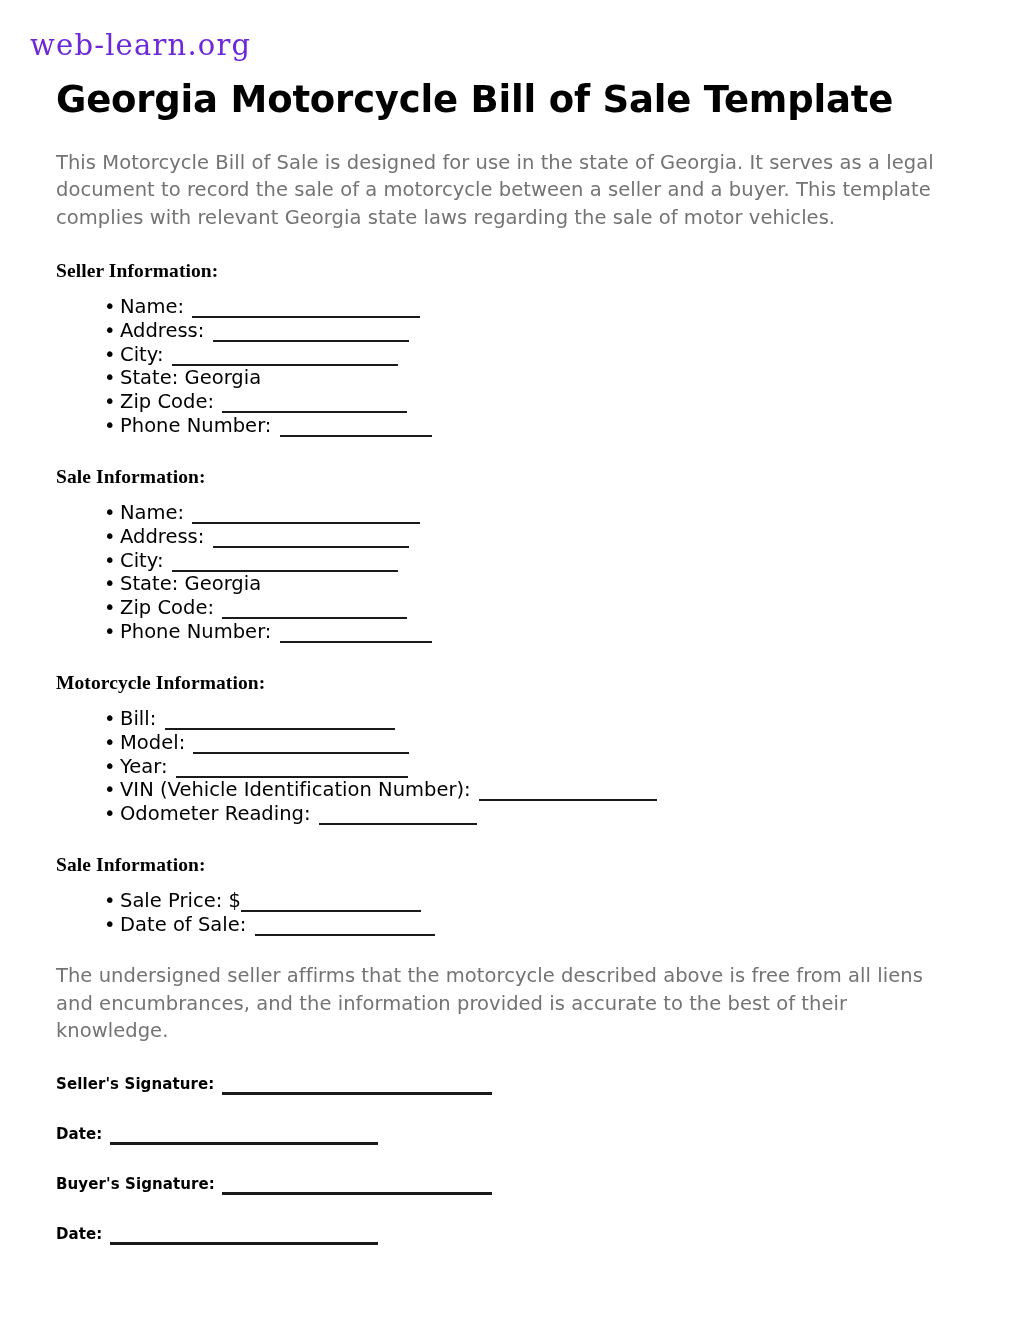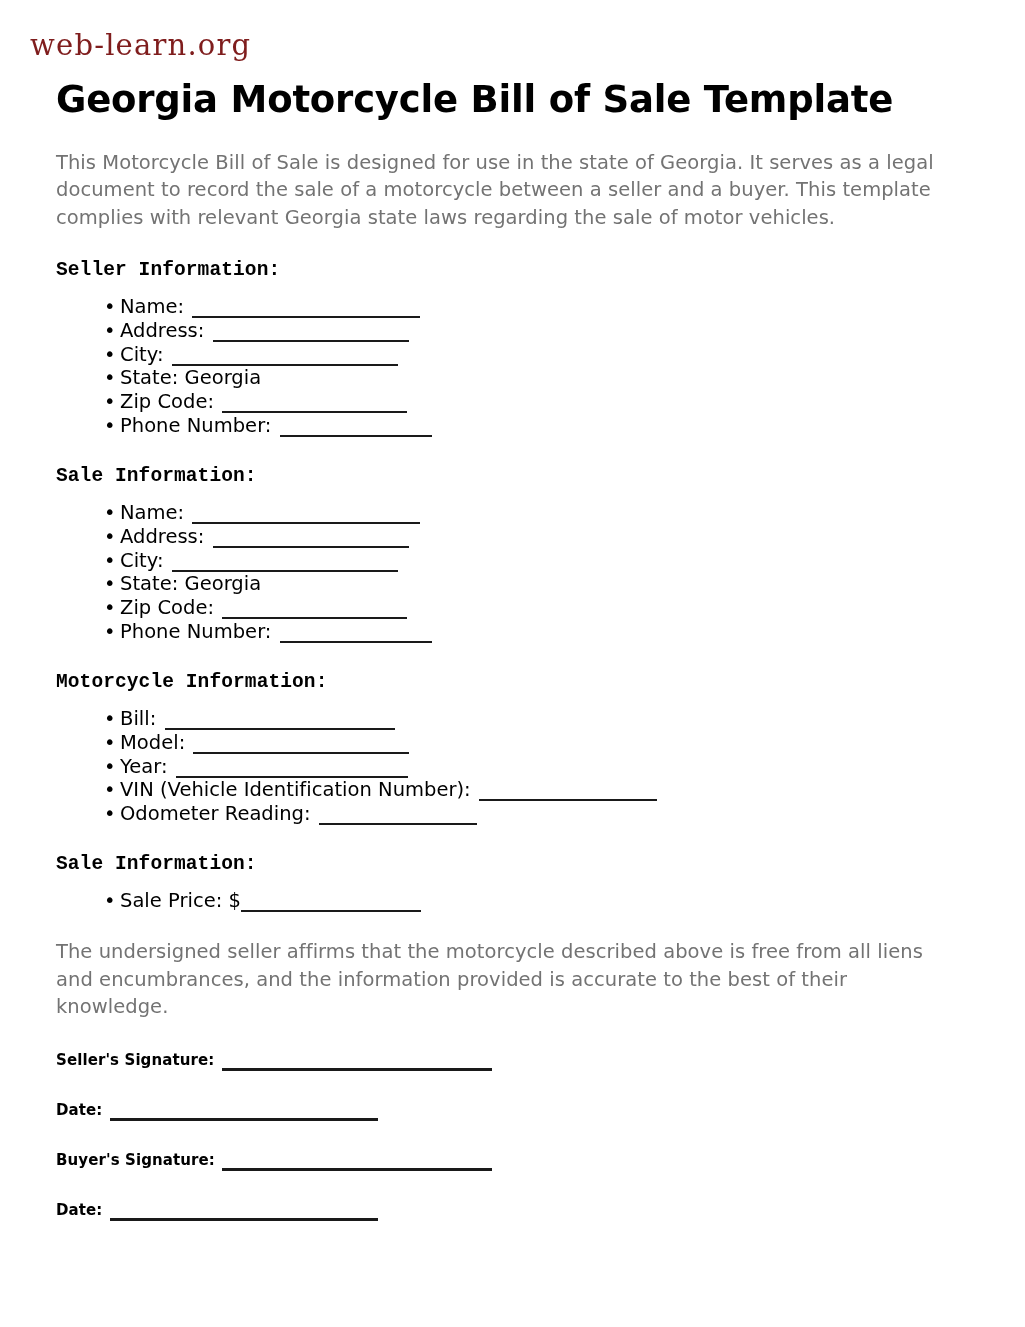--- a/index.html
+++ b/index.html
@@ -27,21 +27,21 @@
   }
 
   
   .brand {
     position: absolute;
     left: 30px;
     top: 31px;
     font-family: "DejaVu Serif", serif;
     font-size: 29px;
     letter-spacing: 1.2px;
-    color: #7f1d1d;
+    color: #6d28d9;
     white-space: nowrap;
     line-height: 1;
   }
 
   
   .flow {
     position: absolute;
     left: 56px;
     top: 74px;
     width: 902px;
@@ -59,21 +59,21 @@
 
   p.para {
     font-size: 19.5px;
     line-height: 1.42;
     margin: 25px 0 0 0;
     color: #737373;
     letter-spacing: 0.05px;
   }
 
   h2.section-head {
-    font-family: Liberation Mono, monospace;
+    font-family: Liberation Serif, serif;
     font-weight: bold;
     font-size: 19.5px;
     line-height: 1.3;
     margin: 26px 0 0 0;
     letter-spacing: 0.1px;
   }
 
   ul.fields {
     list-style: none;
     margin: 12px 0 0 0;
@@ -159,20 +159,21 @@
         <li><span>Bill:</span> <span class="rule" style="width: 230px;"></span></li>
         <li><span>Model:</span> <span class="rule" style="width: 216px;"></span></li>
         <li><span>Year:</span> <span class="rule" style="width: 232px;"></span></li>
         <li><span>VIN (Vehicle Identification Number):</span> <span class="rule" style="width: 178px;"></span></li>
         <li><span>Odometer Reading:</span> <span class="rule" style="width: 158px;"></span></li>
       </ul>
 
     <h2 class="section-head">Sale Information:</h2>
     <ul class="fields" id="list-sale">
         <li><span>Sale Price: $</span><span class="rule gap0" style="width: 180px;"></span></li>
+        <li><span>Date of Sale:</span> <span class="rule" style="width: 180px;"></span></li>
       </ul>
 
     <p class="para">The undersigned seller affirms that the motorcycle described above is free from all liens and encumbrances, and the information provided is accurate to the best of their knowledge.</p>
 
     <div id="signature-block">
         <div class="sig-line"><span>Seller's Signature:</span> <span class="rule" style="width: 270px;"></span></div>
         <div class="sig-line"><span>Date:</span> <span class="rule" style="width: 268px;"></span></div>
         <div class="sig-line"><span>Buyer's Signature:</span> <span class="rule" style="width: 270px;"></span></div>
         <div class="sig-line"><span>Date:</span> <span class="rule" style="width: 268px;"></span></div>
       </div>

